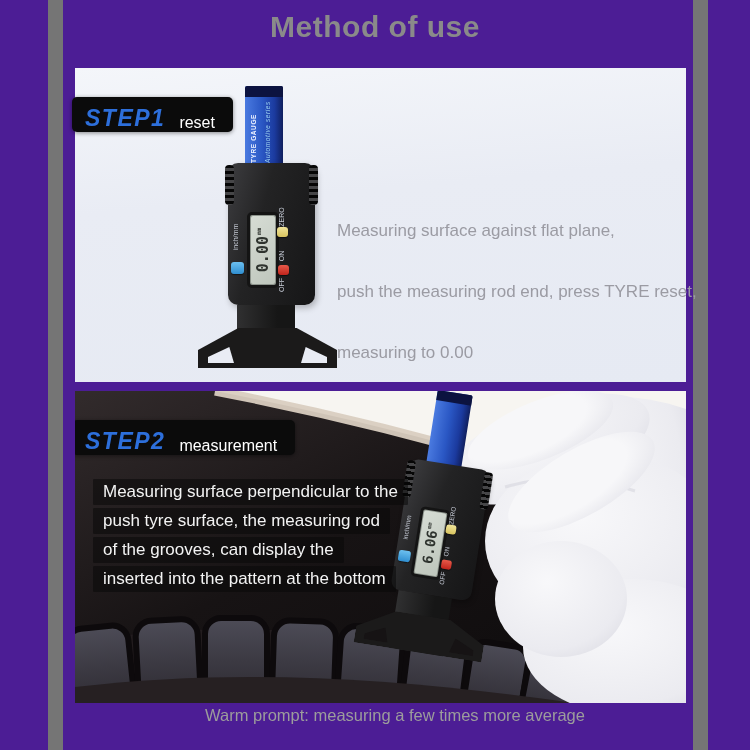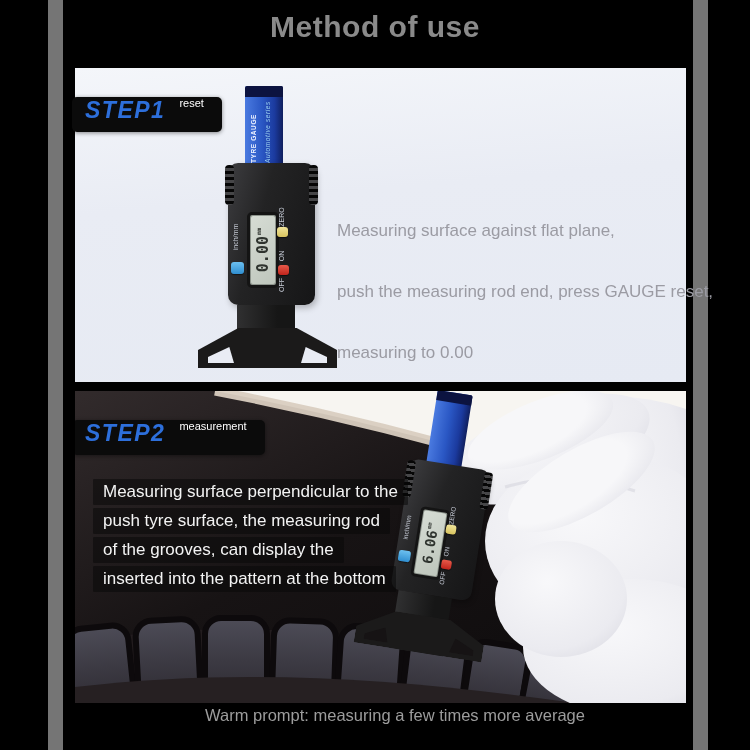--- a/index.html
+++ b/index.html
@@ -1,18 +1,18 @@
 <!DOCTYPE html>
 <html><head>
 <meta charset="utf-8">
 <style>
   * { margin:0; padding:0; box-sizing:border-box; }
   html,body { width:750px; height:750px; background:#ffffff; overflow:hidden;
               font-family:"Liberation Sans", sans-serif; }
-  .stage { position:relative; width:750px; height:750px; background:#000000; }
+  .stage { position:relative; width:750px; height:750px; background:#4c1d95; }
 
   
   .bar { position:absolute; top:0; bottom:0; width:15px; background:#757575; }
   .bar-left { left:48px; }
   .bar-right { left:693px; }
 
   .title { position:absolute; top:10px; left:64px; width:622px; text-align:center;
            font-size:30px; color:#8a8a8a; letter-spacing:0.5px; }
 
   .footer-note { position:absolute; top:706px; left:64px; width:622px; text-align:center;
@@ -20,25 +20,25 @@
 
   
   .panel1 { position:absolute; left:75px; top:68px; width:611px; height:314px;
             background:linear-gradient(175deg,#f4f6fa 0%, #e9ecf4 40%, #e6eaf3 100%); }
   .panel2 { position:absolute; left:75px; top:391px; width:611px; height:312px;
             background:#141112; overflow:hidden; }
   .panel2 svg { position:absolute; left:0; top:0; z-index:0; }
 
   
   .badge { position:absolute; left:-3px; top:29px; height:35px; background:#0b0b0b;
-           border-radius:5px; display:flex; align-items:flex-start; padding:0 18px 0 13px;
+           border-radius:5px; display:flex; align-items:flex-end; padding:0 18px 0 13px;
            gap:14px; z-index:6; box-shadow:0 1px 4px rgba(0,0,0,0.45); }
   .badge-step { font-size:23px; font-weight:bold; font-style:italic; color:#2d6fdb;
                 letter-spacing:1.5px; }
-  .badge-caption { font-size:11px; color:#ffffff; }
+  .badge-caption { font-size:16px; color:#ffffff; }
 
   
   .p1-text { position:absolute; left:262px; top:118px; z-index:5; }
   .p1-line { font-size:17px; color:#9b9ba3; line-height:33px; white-space:nowrap;margin-top:28px; }
 
   
   .p2-text { position:absolute; left:18px; top:88px; z-index:6; }
   .p2-line { display:table; background:rgba(8,8,8,0.52); color:#f3f3f3; font-size:17px;
              line-height:19px; padding:3px 10px 4px; margin-bottom:3px; border-radius:1px;
              white-space:nowrap; }
@@ -150,21 +150,21 @@
       </div>
       <div class="stem"></div>
       <div class="base">
         <div class="cutout c-l"></div>
         <div class="cutout c-r"></div>
       </div>
     </div>
 
     <div class="p1-text">
       <p class="p1-line">Measuring surface against flat plane,</p>
-      <p class="p1-line">push the measuring rod end, press GAUGE reset,</p>
+      <p class="p1-line">push the measuring rod end, press TYRE reset,</p>
       <p class="p1-line">measuring to 0.00</p>
     </div>
   </section>
 
   <section class="panel2">
 
     <svg width="611" height="312" viewBox="0 0 611 312">
       <defs>
         <linearGradient id="tireG" x1="0" y1="0" x2="1" y2="1">
           <stop offset="0" stop-color="#322b2c"></stop>

